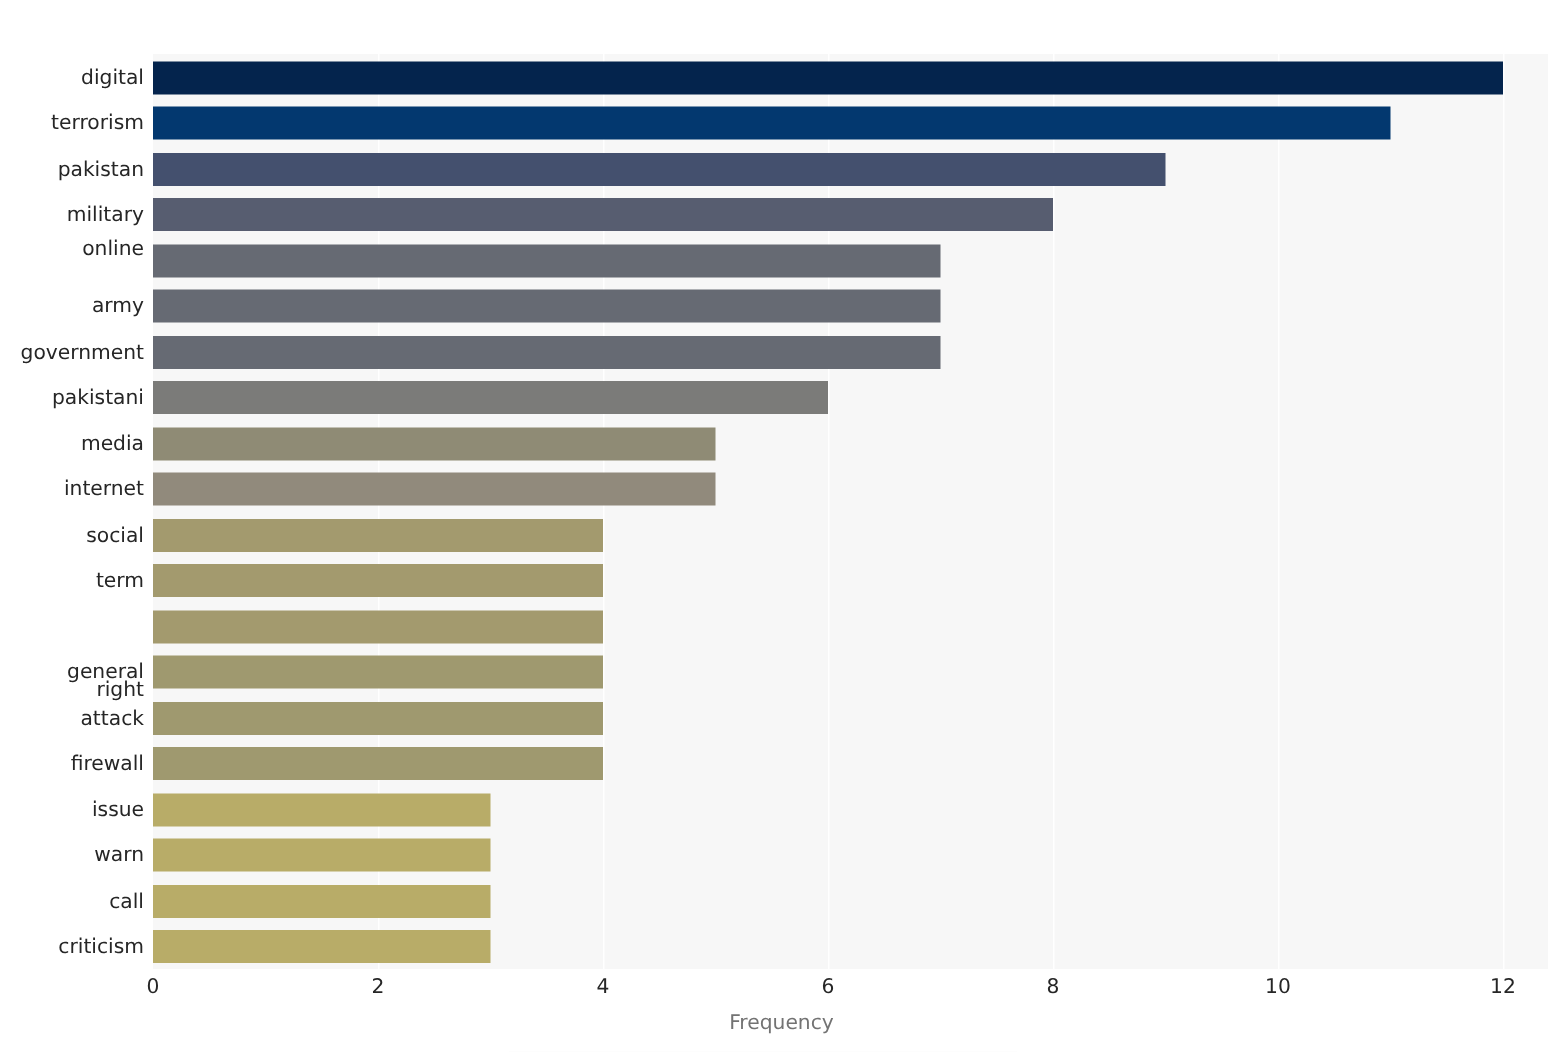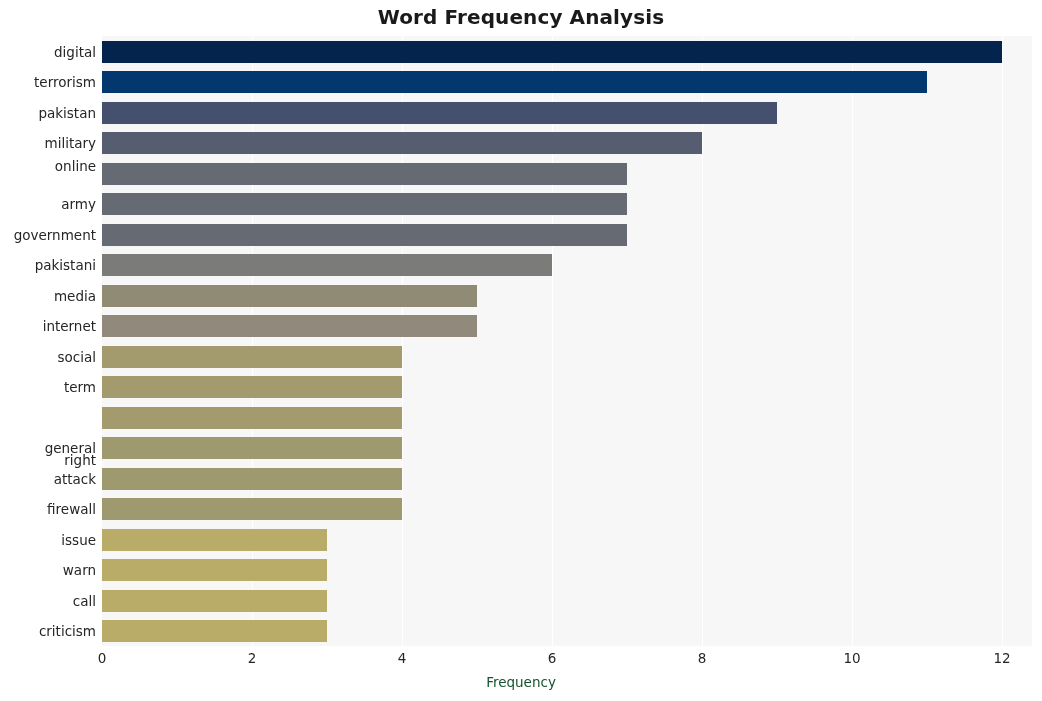--- a/index.html
+++ b/index.html
@@ -108,29 +108,28 @@
     white-space: nowrap;
   }
 
   #xaxis-title {
     position: absolute;
     left: 0;
     top: 674px;
     width: 1042px;
     text-align: center;
     font-size: 13.5px;
-    color: #14532d;
+    color: #737373;
   }
 </style>
 </head>
 <body>
 
 <div id="figure">
 
-  <div id="chart-title">Word Frequency Analysis</div>
 
   <div id="plot-area">
       <div class="gridline" style="left: 150px;"></div>
       <div class="gridline" style="left: 300px;"></div>
       <div class="gridline" style="left: 450px;"></div>
       <div class="gridline" style="left: 600px;"></div>
       <div class="gridline" style="left: 750px;"></div>
       <div class="gridline" style="left: 900px;"></div>
     </div>
 

